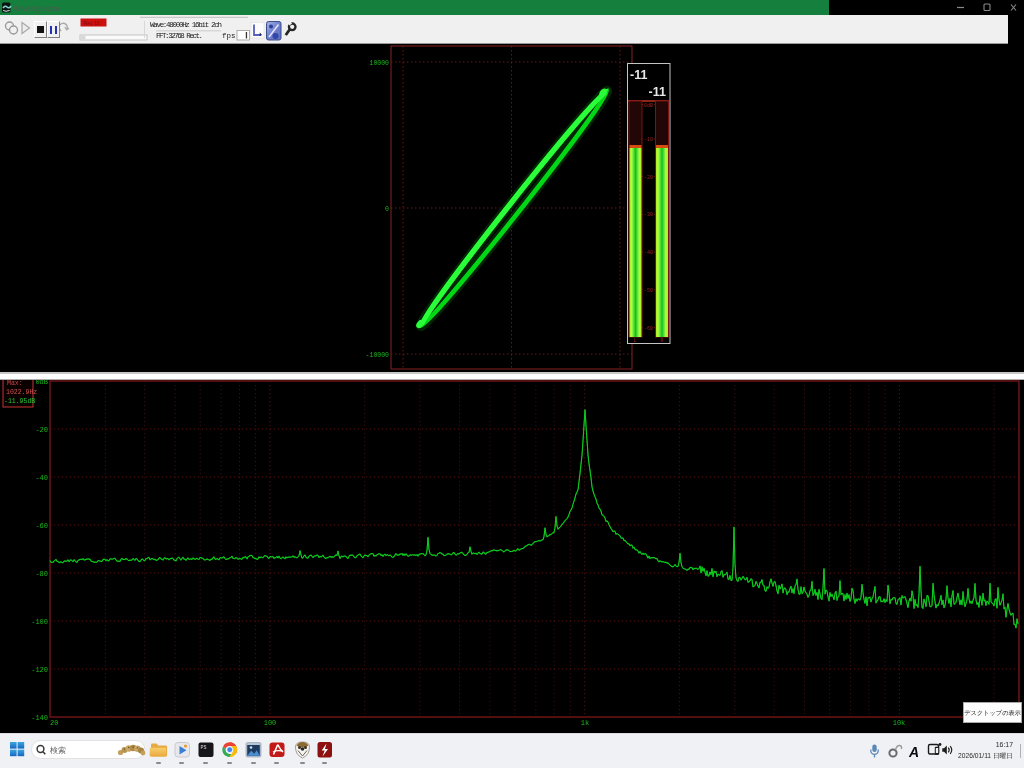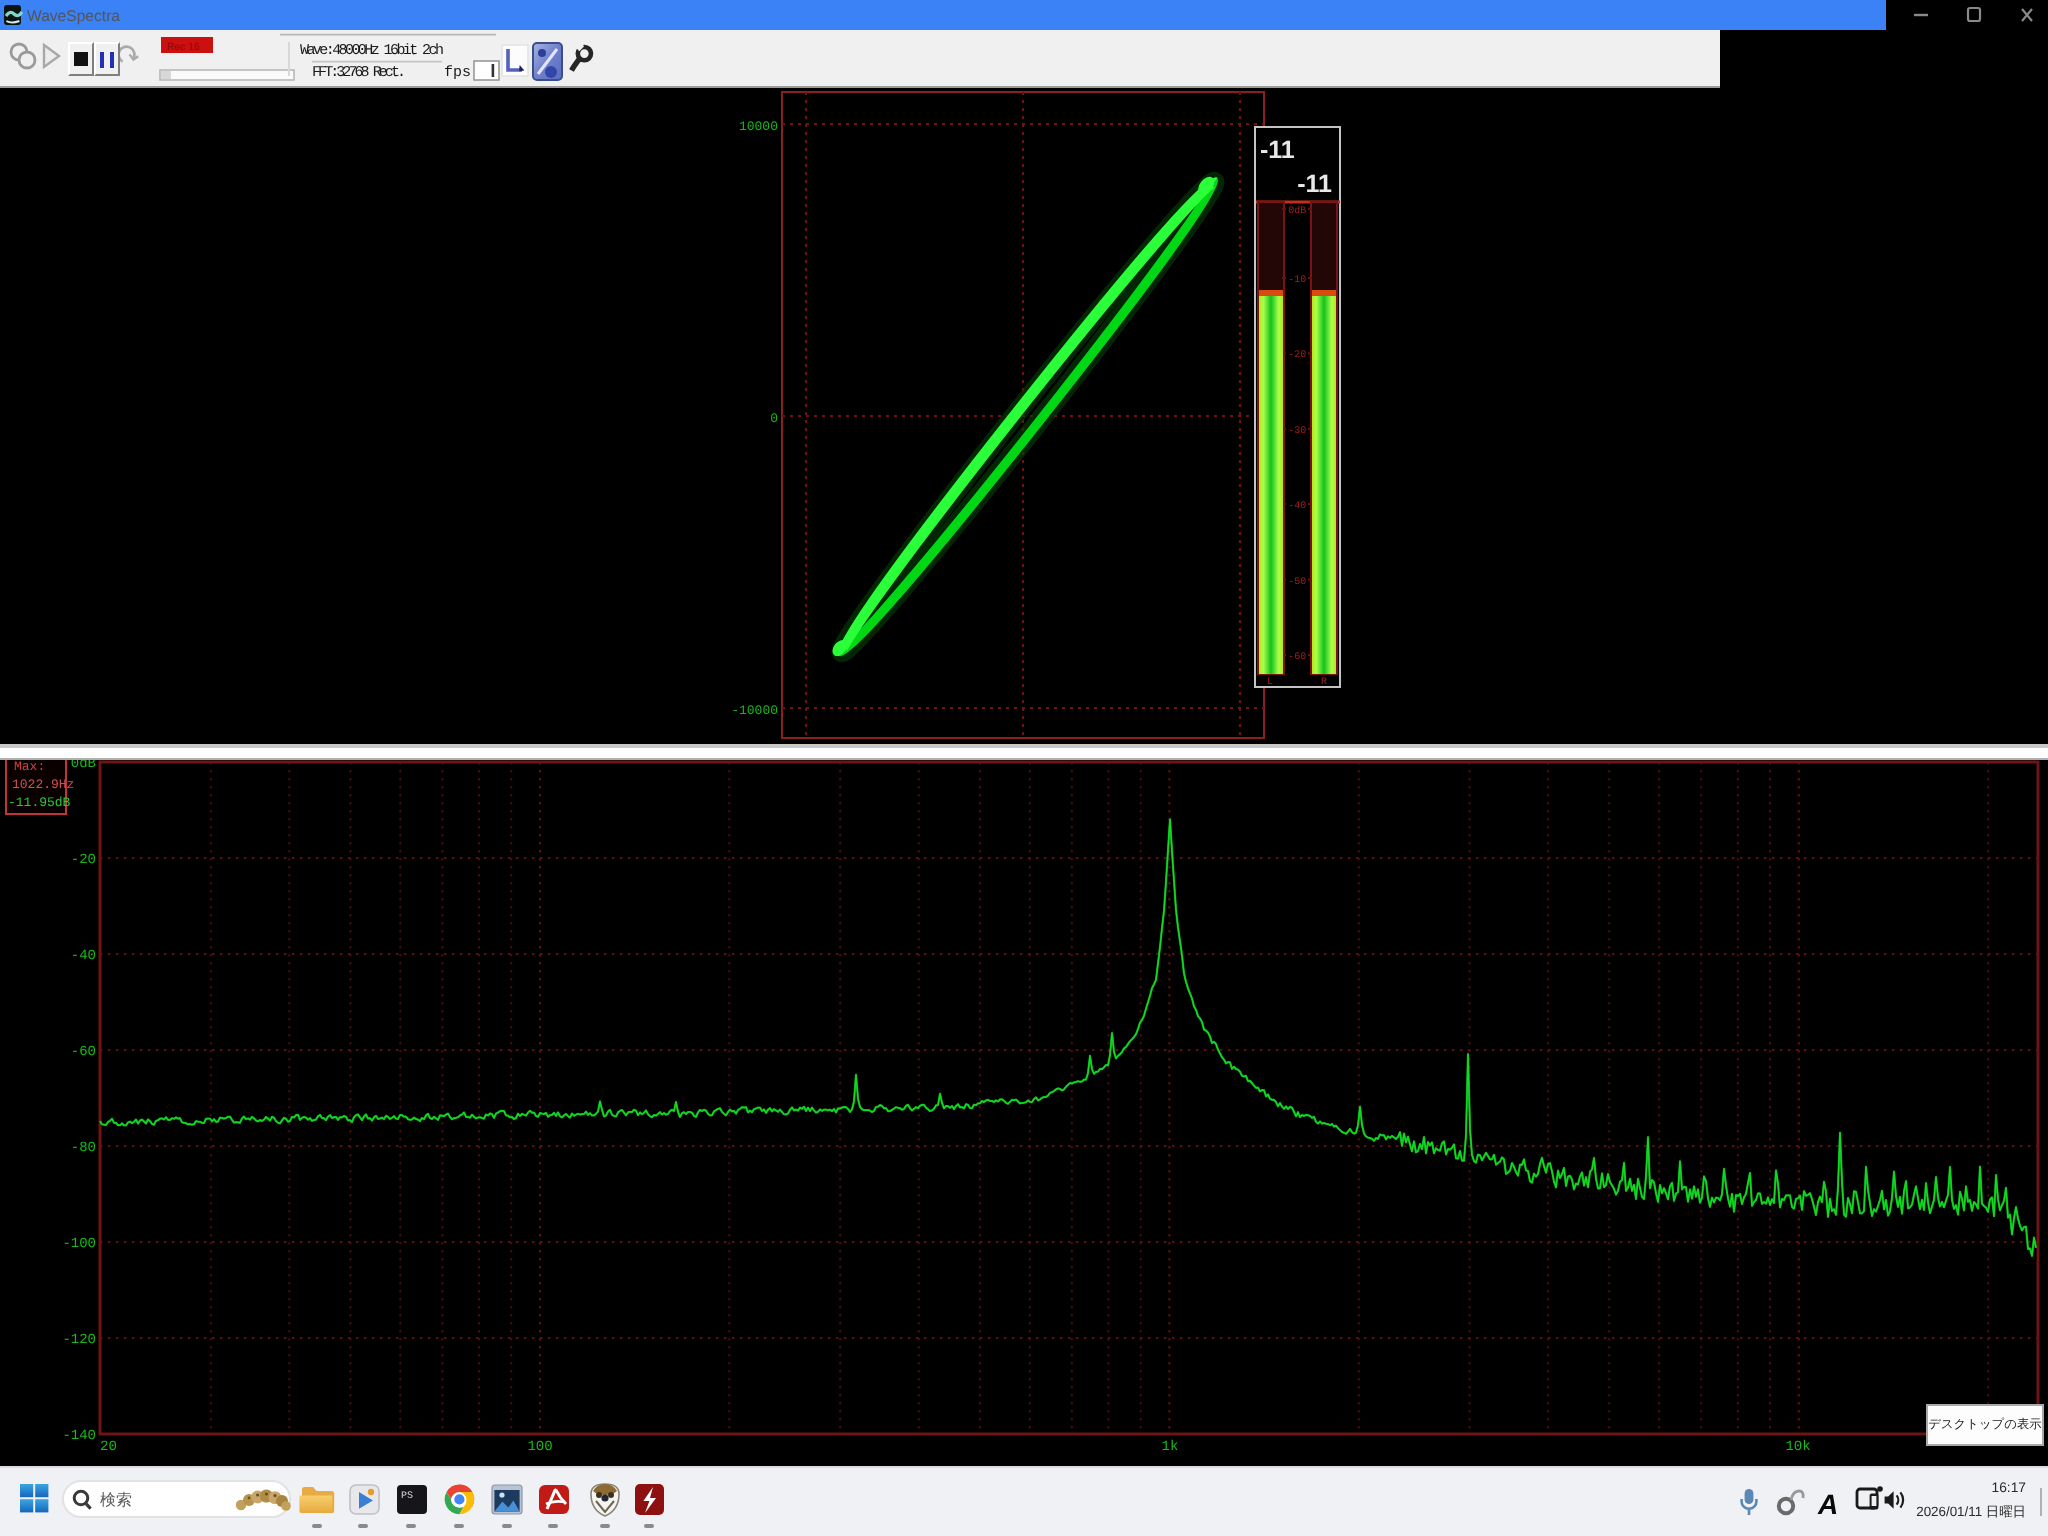--- a/index.html
+++ b/index.html
@@ -1,17 +1,17 @@
 <!DOCTYPE html>
 <html><head><meta charset="utf-8"><style>
 *{margin:0;padding:0;box-sizing:border-box}
 body{width:1024px;height:768px;overflow:hidden;background:#000;font-family:"Liberation Sans",sans-serif;position:relative}
 .abs{position:absolute}
-#titlebar{left:0;top:0;width:943px;height:15px;background:#3b82f6}
-#toolbar{left:0;top:15px;width:860px;height:29px;background:#f0f0f0;border-bottom:1px solid #9a9a9a}
+#titlebar{left:0;top:0;width:829px;height:15px;background:#15803d}
+#toolbar{left:0;top:15px;width:1008px;height:29px;background:#f0f0f0;border-bottom:1px solid #9a9a9a}
 #splitter{left:0;top:372px;width:1024px;height:8px;background:#fff;border-top:2px solid #c8c8c8;border-bottom:1px solid #b0b0b0}
 #scopebg{left:0;top:44px;width:1024px;height:328px;background:#000}
 #specbg{left:0;top:380px;width:1024px;height:353px;background:#000}
 #taskbar{left:0;top:733px;width:1024px;height:35px;background:#f0f1f4;border-top:1px solid #dcdcdc}
 .slab{font:6.5px "Liberation Mono",monospace;fill:#18b818}
 .glab{font:7px "Liberation Mono",monospace;fill:#18b818}
 .mx{font:6.5px "Liberation Mono",monospace}
 .mnum{font:bold 12.5px "Liberation Sans",sans-serif;fill:#e8e8e8}
 .mtick{font:5px "Liberation Mono",monospace;fill:#a32020}
 .dash{stroke:#6a1616;stroke-width:1;stroke-dasharray:1.5,2.5}

